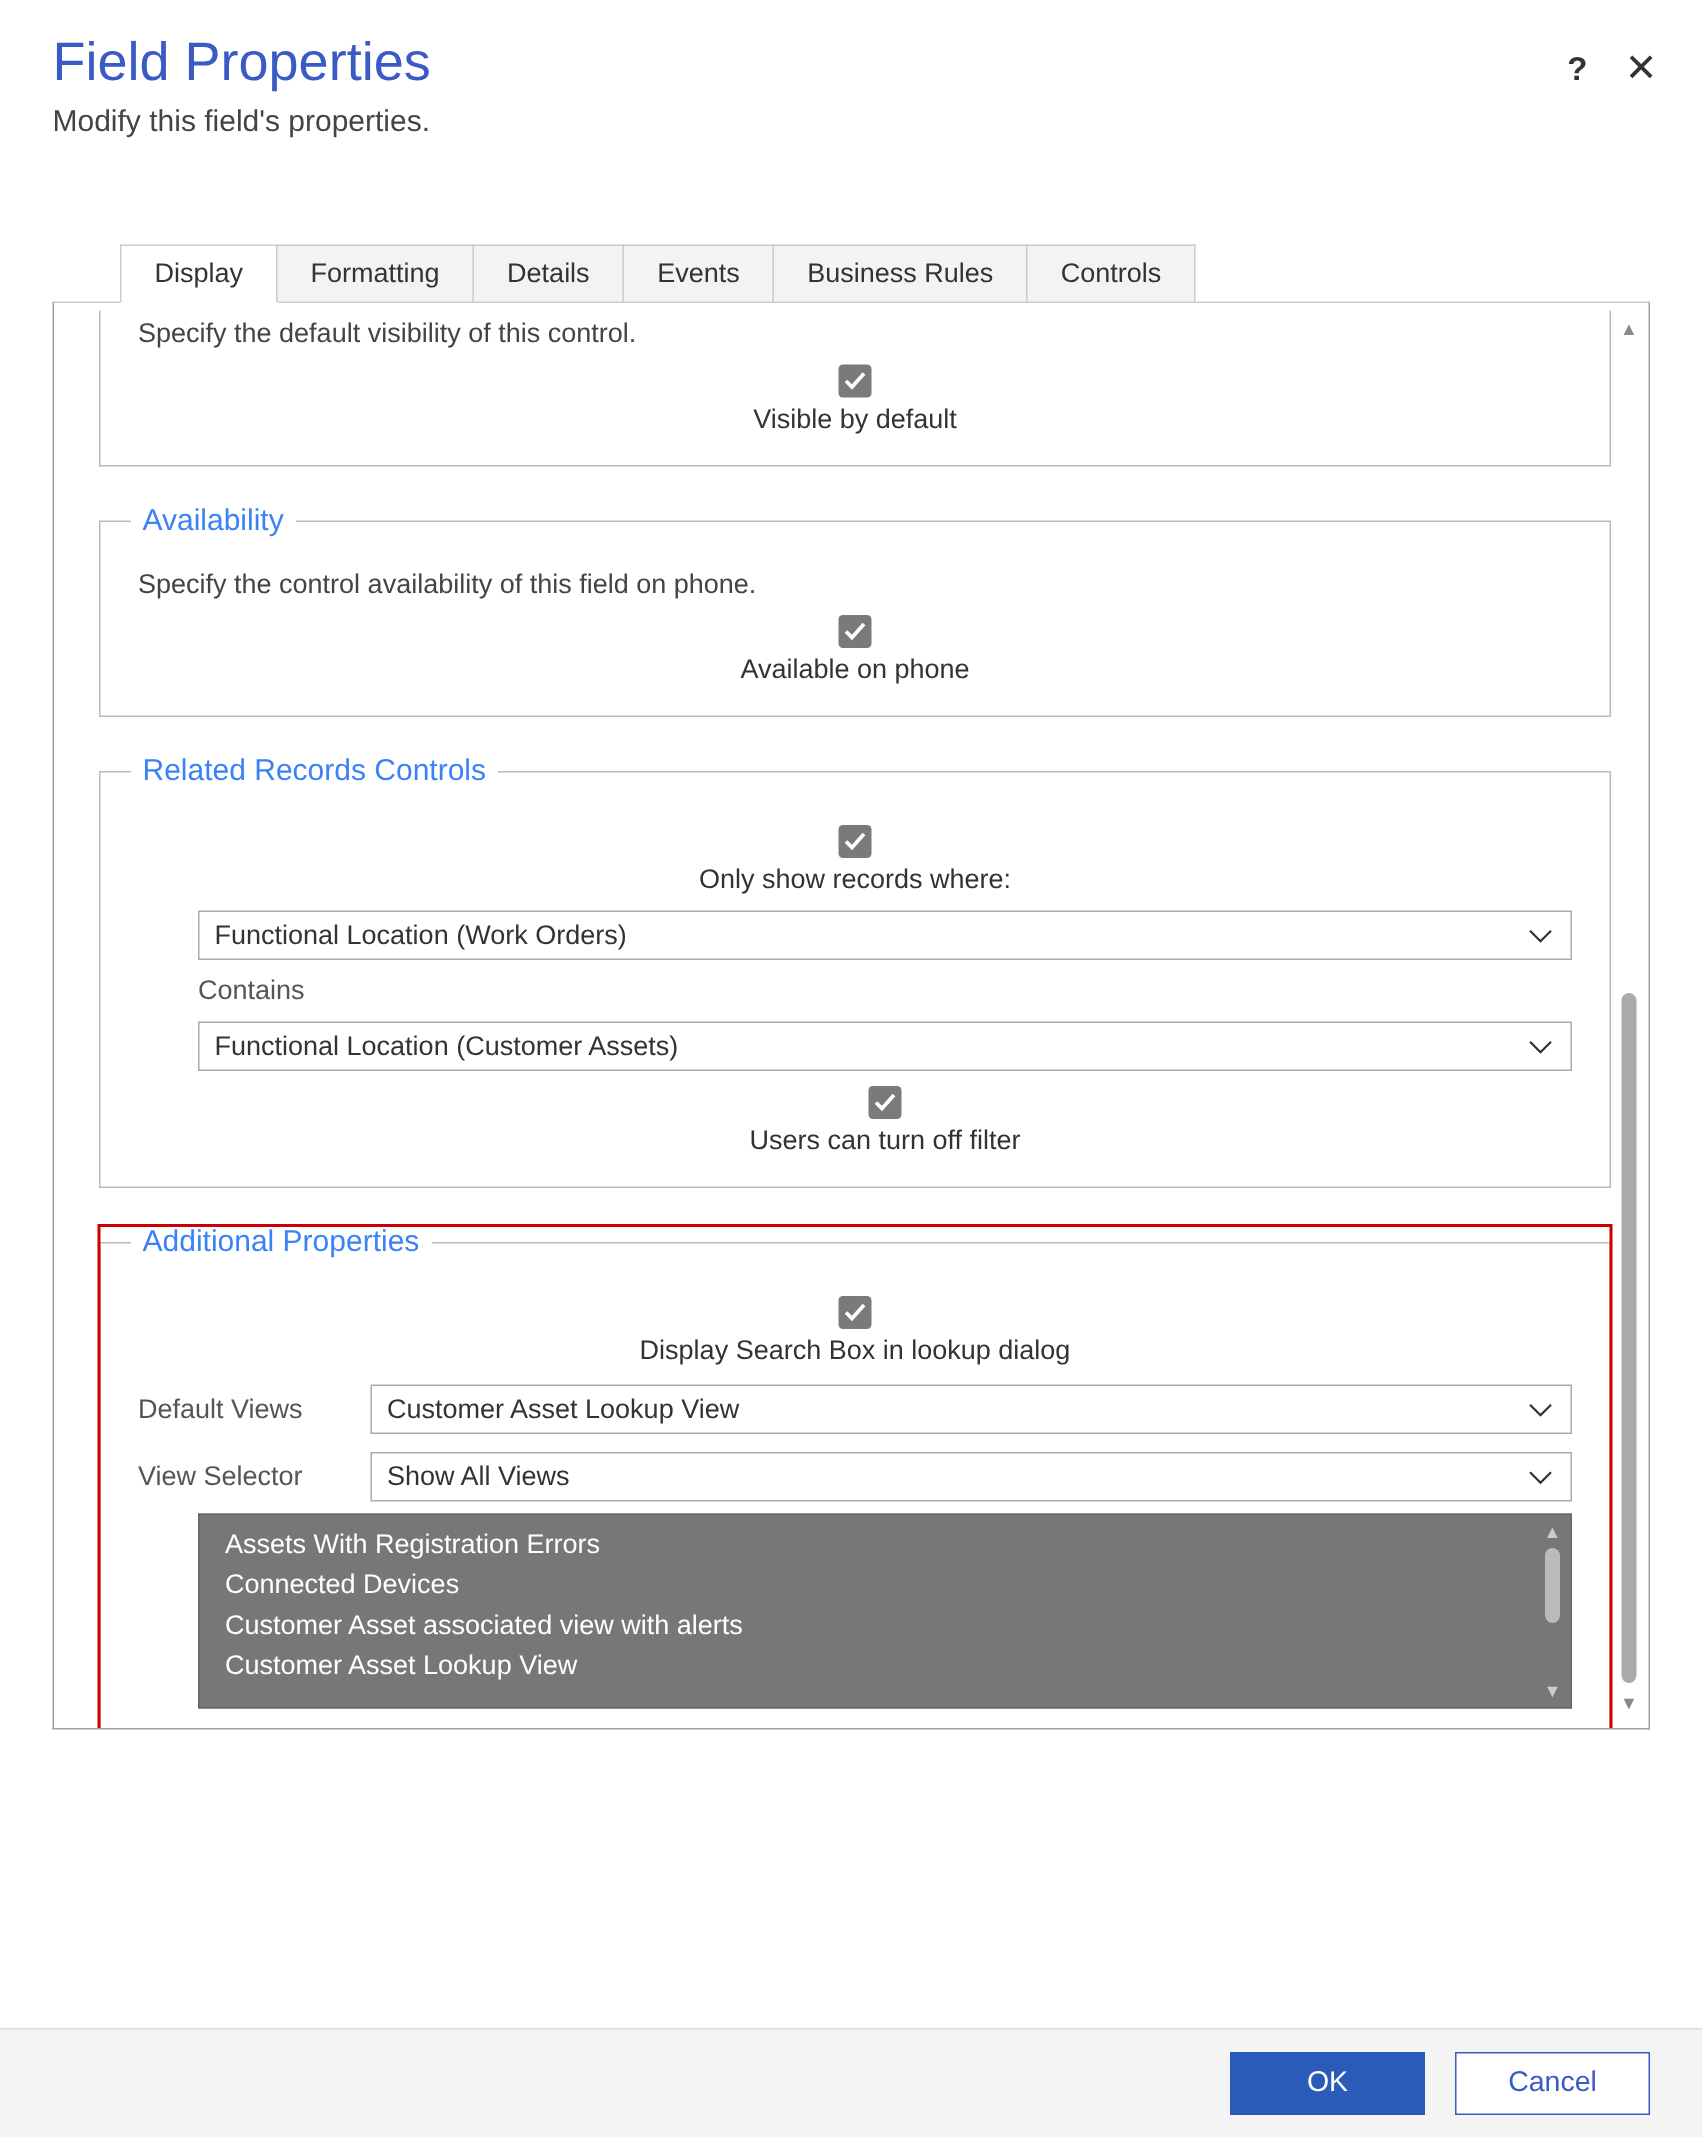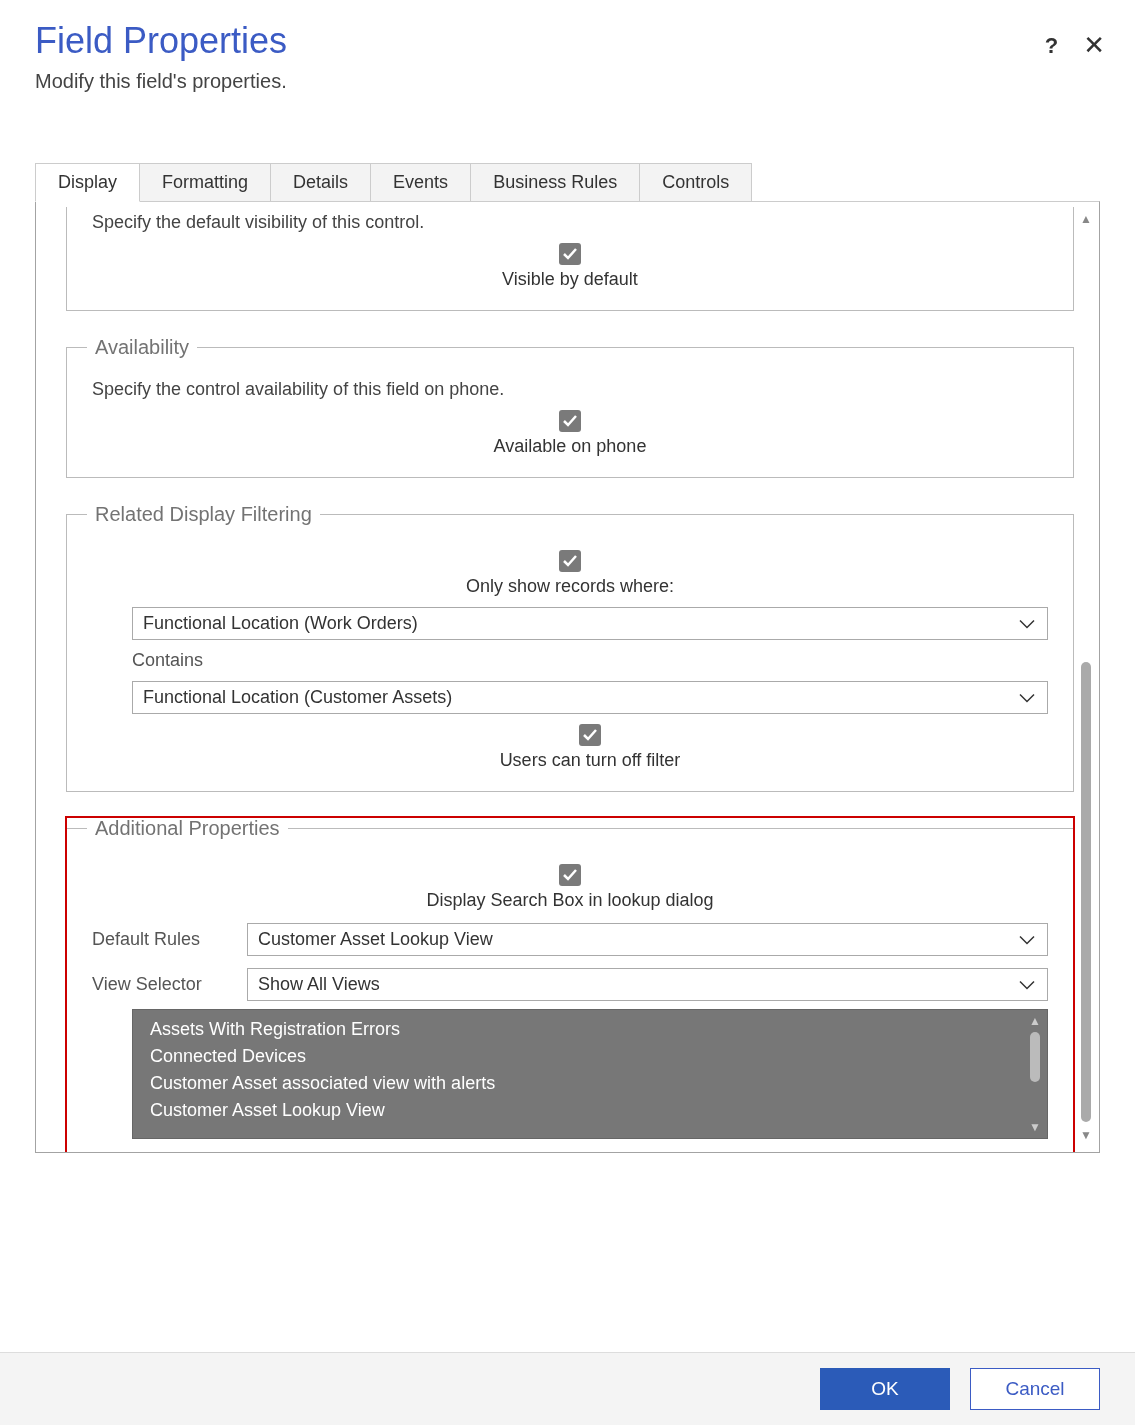--- a/index.html
+++ b/index.html
@@ -66,20 +66,21 @@
     border: 1px solid #ccc;
     border-bottom: none;
     cursor: pointer;
     margin-right: -1px;
   }
   .tab.active {
     background: #fff;
     border-bottom: 1px solid #fff;
     position: relative;
     z-index: 2;
+    margin-left: 45px;
   }
   .content-panel {
     border: 1px solid #a3a3a3;
     border-top: 1px solid #ccc;
     padding: 0;
     height: 952px;
     position: relative;
     margin-top: -1px;
   }
   .scroll-inner {
@@ -88,21 +89,21 @@
     padding: 5px 25px 15px 30px;
   }
   fieldset {
     border: 1px solid #bbb;
     margin-top: 25px;
     padding: 20px 25px 20px 25px;
     position: relative;
   }
   legend {
     font-size: 20px;
-    color: #737373;
+    color: #3b82f6;
     padding: 0 8px;
     margin-left: -5px;
   }
   .desc {
     font-size: 18px;
     color: #444;
     margin-bottom: 10px;
   }
   .check-row {
     display: flex;
@@ -309,21 +310,21 @@
             <span class="checkbox">
               <svg viewBox="0 0 16 16">
                   <path d="M2 8 L6 12 L14 3" stroke="#fff" stroke-width="2.5" fill="none"></path>
                 </svg>
             </span>
             <span class="check-label">Available on phone</span>
           </div>
         </fieldset>
 
         <fieldset>
-          <legend>Related Display Filtering</legend>
+          <legend>Related Records Controls</legend>
           <div class="check-row">
             <span class="checkbox">
               <svg viewBox="0 0 16 16">
                   <path d="M2 8 L6 12 L14 3" stroke="#fff" stroke-width="2.5" fill="none"></path>
                 </svg>
             </span>
             <span class="check-label">Only show records where:</span>
           </div>
           <div class="select-wrap">
             <div class="select">
@@ -360,21 +361,21 @@
           <legend>Additional Properties</legend>
           <div class="check-row">
             <span class="checkbox">
               <svg viewBox="0 0 16 16">
                   <path d="M2 8 L6 12 L14 3" stroke="#fff" stroke-width="2.5" fill="none"></path>
                 </svg>
             </span>
             <span class="check-label">Display Search Box in lookup dialog</span>
           </div>
           <div class="form-row">
-            <div class="form-label">Default Rules</div>
+            <div class="form-label">Default Views</div>
             <div class="form-select-wrap">
               <div class="select">
                 <span>Customer Asset Lookup View</span>
                 <span class="chevron">
                   <svg width="16" height="10" viewBox="0 0 16 10">
                       <path d="M1 1 L8 8 L15 1" stroke="#333" stroke-width="1.5" fill="none"></path>
                     </svg>
                 </span>
               </div>
             </div>

